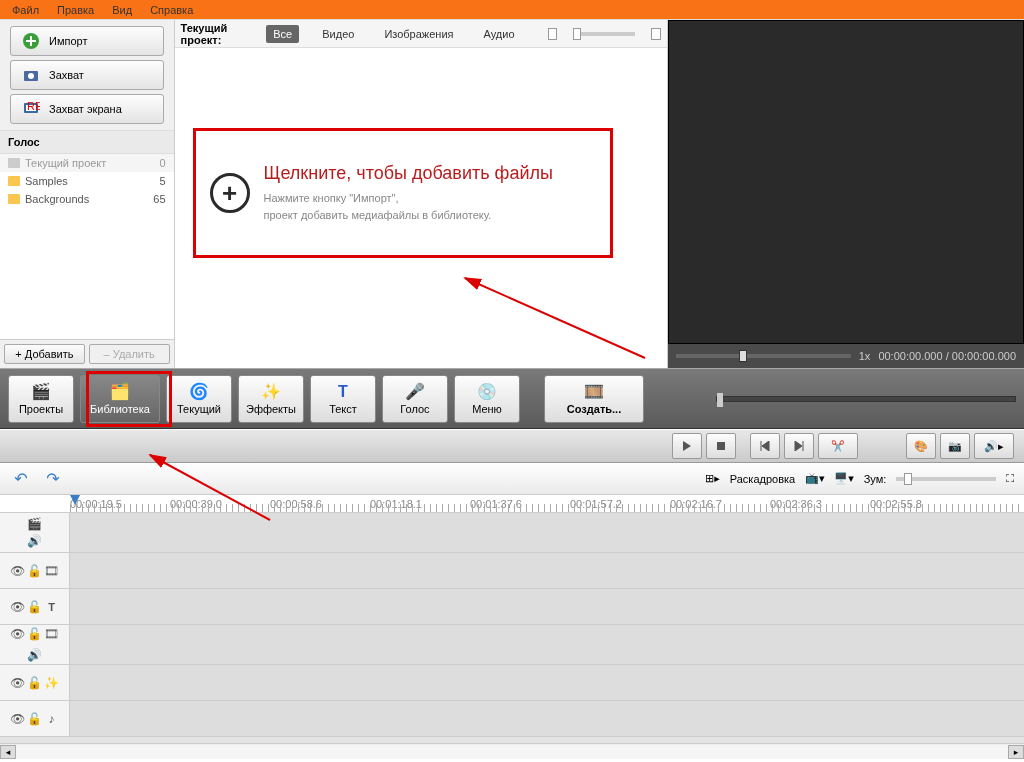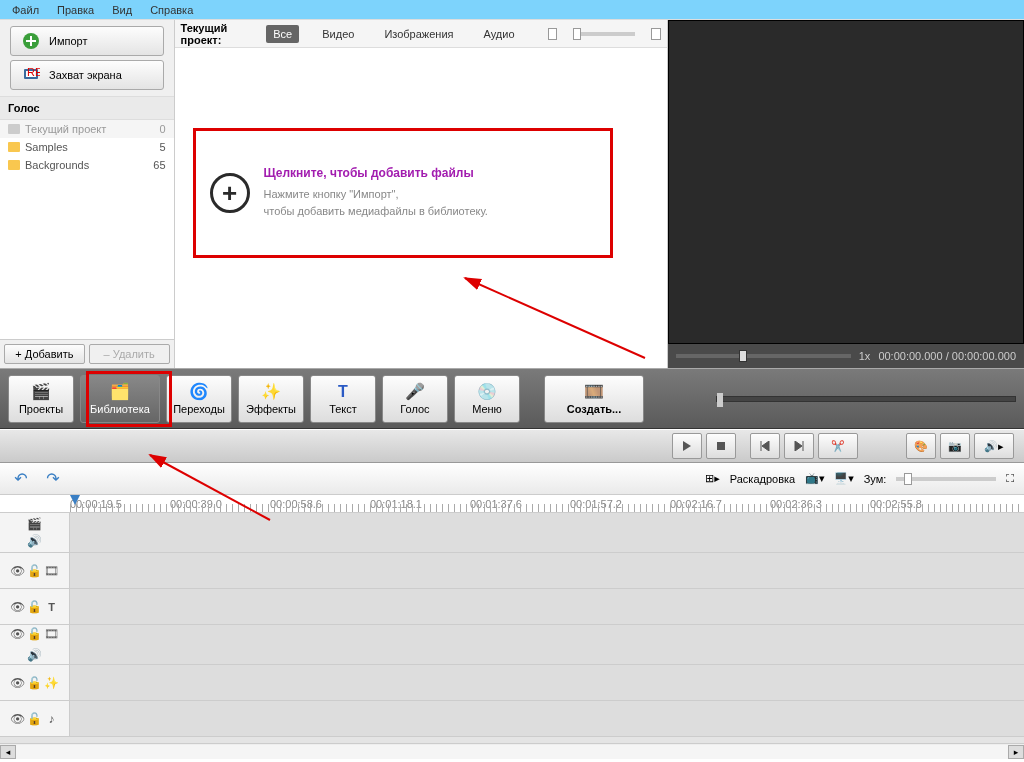--- a/index.html
+++ b/index.html
@@ -1,18 +1,18 @@
 <!DOCTYPE html>
 <html><head>
 <meta charset="utf-8">
 <style>
 * { margin: 0; padding: 0; box-sizing: border-box; font-family: Arial, sans-serif; font-size: 11px; }
 body { background: #fff; width: 1024px; height: 762px; overflow: hidden; user-select: none; }
 
-.menubar { height: 20px; background: #7dd3fc; border-bottom: 1px solid #ddd; display: flex; align-items: center; padding: 0 4px; gap: 2px; }
+.menubar { height: 20px; background: #f97316; border-bottom: 1px solid #ddd; display: flex; align-items: center; padding: 0 4px; gap: 2px; }
 .menubar .item { padding: 2px 8px; color: #333; cursor: pointer; }
 
 .upper { display: flex; height: 349px; border-bottom: 1px solid #aaa; }
 
 .sidebar { width: 186px; background: #f0f0f0; border-right: 1px solid #ccc; display: flex; flex-direction: column; }
 .sidebar-header { font-weight: bold; padding: 6px 8px; border-bottom: 1px solid #ddd; background: #f5f5f5; }
 .sidebar-buttons { padding: 6px 10px; display: flex; flex-direction: column; gap: 4px; }
 .sidebar-btn { display: flex; align-items: center; gap: 8px; height: 30px; padding: 0 10px; background: linear-gradient(#fdfdfd,#e4e4e4); border: 1px solid #aaa; border-radius: 3px; cursor: pointer; }
 .sidebar-btn .ic { width: 20px; height: 20px; display: flex; align-items: center; justify-content: center; }
 .folders-header { font-weight: bold; padding: 5px 8px; background: #eaeaea; border-top: 1px solid #ddd; border-bottom: 1px solid #ddd; }
@@ -31,21 +31,21 @@
 .filter-label { font-weight: bold; }
 .filter-tab { padding: 3px 7px; color: #333; cursor: pointer; border-radius: 2px; }
 .filter-tab.active { background: #666; color: #fff; }
 .size-slider { width: 80px; height: 4px; background: #ccc; margin-left: auto; position: relative; }
 .size-slider .thumb { position: absolute; left: 0; top: -4px; width: 8px; height: 12px; background: #fff; border: 1px solid #999; }
 .checkbox { width: 12px; height: 12px; border: 1px solid #999; background: #fff; }
 
 .drop-area { flex: 1; position: relative; }
 .highlight-box { position: absolute; left: 18px; top: 80px; width: 420px; height: 130px; border: 3px solid #d00; padding: 20px 14px; display: flex; align-items: center; gap: 14px; }
 .plus-circle { width: 40px; height: 40px; border: 3px solid #2a2a2a; border-radius: 50%; display: flex; align-items: center; justify-content: center; font-size: 26px; font-weight: bold; color: #2a2a2a; flex-shrink: 0; }
-.drop-text h3 { font-size: 12px; font-weight: 700; color: #a21caf; margin-bottom: 6px; }
+.drop-text h3 { font-size: 18px; font-weight: 400; color: #b91c1c; margin-bottom: 6px; }
 .drop-text p { font-size: 13px; color: #888; line-height: 1.3; }
 .arrow1 { position: absolute; left: 280px; top: 220px; }
 
 .preview { width: 380px; background: #c2410c; display: flex; flex-direction: column; }
 .preview-canvas { flex: 1; background: #2a2a2a; border: 1px solid #000; }
 .preview-bar { height: 24px; background: #4a4a4a; display: flex; align-items: center; padding: 0 8px; gap: 8px; color: #ccc; font-size: 10px; }
 .pv-slider { flex: 1; height: 4px; background: #666; position: relative; }
 .pv-slider .thumb { position: absolute; left: 36%; top: -4px; width: 8px; height: 12px; background: #ddd; border: 1px solid #333; }
 
 .toolbar { height: 60px; background: linear-gradient(#7a7a7a,#5a5a5a); display: flex; align-items: center; padding: 0 8px; gap: 6px; border-bottom: 1px solid #333; position: relative; }
@@ -100,20 +100,29 @@
   <div class="sidebar">
     <div class="sidebar-buttons">
       <div class="sidebar-btn">
         <span class="ic">
             <svg width="18" height="18">
               <circle cx="9" cy="9" r="8" fill="#3a9e3a"></circle>
               <path d="M9 4v10M4 9h10" stroke="#fff" stroke-width="2"></path>
             </svg>
           </span>
         <span>Импорт</span>
+      </div>
+      <div class="sidebar-btn">
+        <span class="ic">
+            <svg width="18" height="18">
+              <rect x="2" y="5" width="14" height="10" rx="1" fill="#4a6a9e"></rect>
+              <circle cx="9" cy="10" r="3" fill="#fff"></circle>
+            </svg>
+          </span>
+        <span>Захват</span>
       </div>
       <div class="sidebar-btn">
         <span class="ic">
             <svg width="18" height="18">
               <rect x="2" y="3" width="14" height="10" rx="1" fill="#3a6a9e"></rect>
               <rect x="4" y="5" width="10" height="6" fill="#fff"></rect>
               <text x="5" y="10" font-size="4" fill="#d00">REC</text>
             </svg>
           </span>
         <span>Захват экрана</span>
@@ -160,21 +169,21 @@
       <div class="size-slider">
           <div class="thumb"></div>
         </div>
       <span class="checkbox"></span>
     </div>
     <div class="drop-area">
       <div class="highlight-box">
         <div class="plus-circle">+</div>
         <div class="drop-text">
           <h3>Щелкните, чтобы добавить файлы</h3>
-          <p><span>Нажмите кнопку "Импорт",</span><br><span>чтобы добавить медиафайлы в библиотеку.</span></p>
+          <p><span>Нажмите кнопку "Импорт",</span><br><span>проект добавить медиафайлы в библиотеку.</span></p>
         </div>
       </div>
       <svg class="arrow arrow1" width="200" height="100">
         <defs>
             <marker id="ah1" markerWidth="10" markerHeight="10" refX="8" refY="3" orient="auto">
               <path d="M0,0 L9,3 L0,6 Z" fill="#d00"></path>
             </marker>
           </defs>
         <line x1="190" y1="90" x2="10" y2="10" stroke="#d00" stroke-width="2" marker-end="url(#ah1)"></line>
       </svg>
@@ -197,21 +206,21 @@
   <div class="tool-btn">
     <span class="tic">🎬</span>
     <span>Проекты</span>
   </div>
   <div class="tool-btn" style="width:80px;background:linear-gradient(#888,#666);color:#fff">
     <span class="tic">🗂️</span>
     <span>Библиотека</span>
   </div>
   <div class="tool-btn">
     <span class="tic">🌀</span>
-    <span>Переходы</span>
+    <span>Текущий</span>
   </div>
   <div class="tool-btn">
     <span class="tic">✨</span>
     <span>Эффекты</span>
   </div>
   <div class="tool-btn">
     <span class="tic" style="color:#2a5ac4;font-weight:bold">T</span>
     <span>Текст</span>
   </div>
   <div class="tool-btn">

